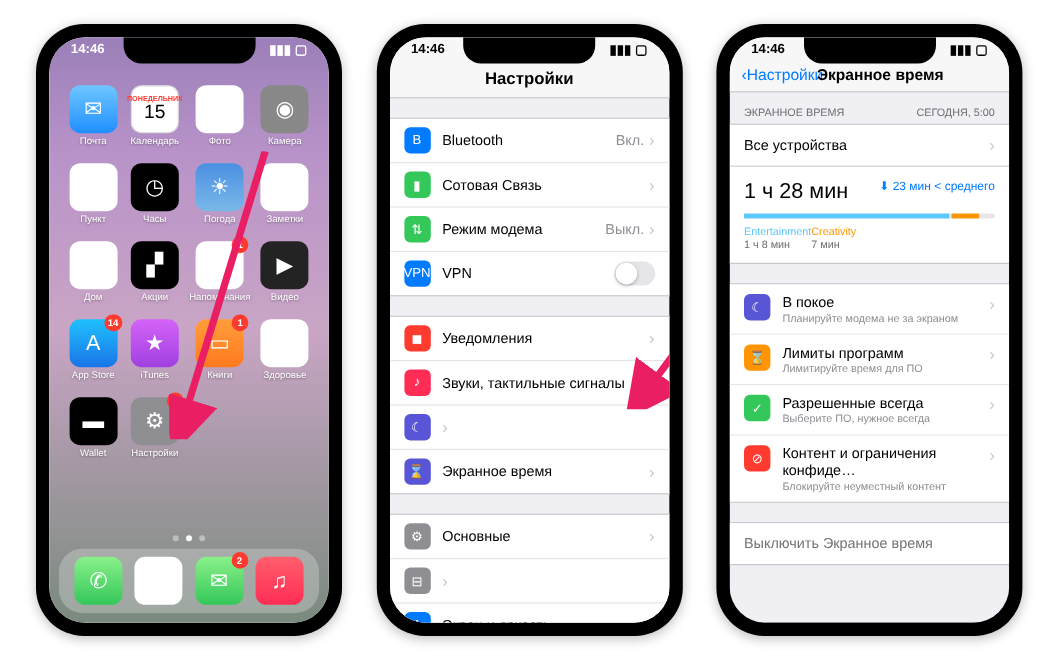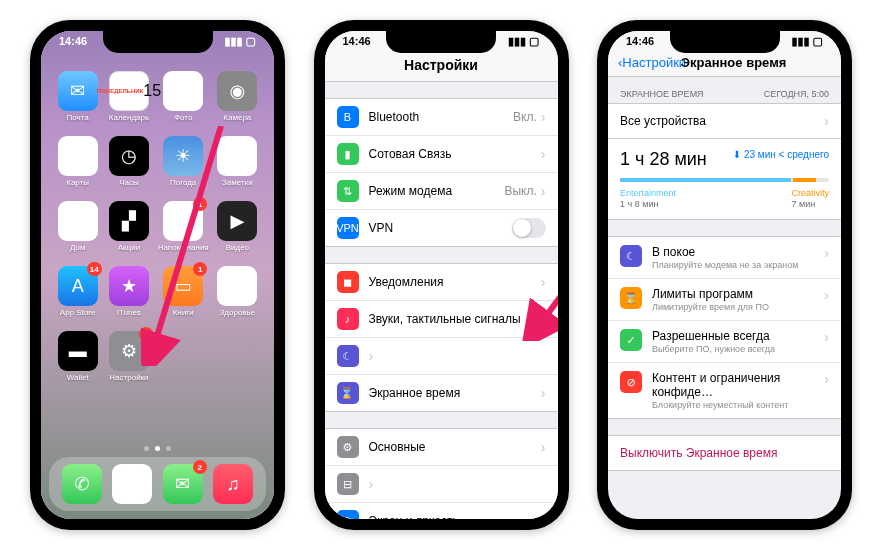--- a/index.html
+++ b/index.html
@@ -38,34 +38,34 @@
 .st-head{padding:24px 10px 6px;border-bottom:.5px solid #c8c7cc;background:#f7f7f8;display:flex;align-items:center}
 .back{color:#007aff;font-size:13px;display:flex;align-items:center}
 .sttitle{flex:1;text-align:center;font-size:13px;font-weight:600;margin-left:-50px}
 .ghead{display:flex;justify-content:space-between;padding:12px 12px 4px;font-size:9px;color:#6d6d72;text-transform:uppercase}
 .devrow{background:#fff;padding:9px 12px;font-size:12px;border-top:.5px solid #c8c7cc;border-bottom:.5px solid #c8c7cc;display:flex;justify-content:space-between;align-items:center}
 .bigtime{background:#fff;padding:10px 12px;border-bottom:.5px solid #c8c7cc}
 .tbig{font-size:18px;font-weight:400}
 .delta{float:right;color:#007aff;font-size:10px}
 .bar{height:4px;background:#e5e5ea;margin-top:8px;position:relative;border-radius:2px}
 .bseg{position:absolute;height:100%;top:0}
-.cats{display:flex;justify-content:space-between;margin-top:6px;font-size:9px}
+.cats{display:flex;margin-top:6px;font-size:9px}
 .cat{}.cname{color:#007aff}.ctime{color:#6d6d72;margin-top:1px}
 .strow{background:#fff;padding:8px 12px;border-bottom:.5px solid #e5e5e8;display:flex;align-items:flex-start}
 .strow:last-child{border-bottom:none}
 .stgrp{margin-top:16px;border-top:.5px solid #c8c7cc;border-bottom:.5px solid #c8c7cc}
 .sttxt{flex:1}
 .stt{font-size:12px;color:#000}
 .sts{font-size:9px;color:#8e8e93;margin-top:1px}
 .link{padding:10px 12px;font-size:12px;background:#fff;border-bottom:.5px solid #e5e5e8}
 .link:last-child{border-bottom:none}
-.blue{color:#007aff}.red{color:#be185d}
+.blue{color:#007aff}.red{color:#737373}
 
 .i-mail{background:linear-gradient(#70c7ff,#1f8fff)}
-.i-cal{background:#fff;border:.5px solid #ddd;flex-direction:row}
+.i-cal{background:#fff;border:.5px solid #ddd;flex-direction:column}
 .i-photo{background:#fff}
 .i-cam{background:#888}
 .i-maps{background:#fff}
 .i-clock{background:#000}
 .i-weather{background:linear-gradient(#4a90e2,#7ab8e8)}
 .i-home{background:#fff}
 .i-notes{background:#fff}
 .i-stocks{background:#000}
 .i-remind{background:#fff}
 .i-video{background:#232323}
@@ -108,21 +108,21 @@
           <div class="app">
             <div class="aicon i-photo" style="color:#fff">✿</div>
             <div class="albl">Фото</div>
           </div>
           <div class="app">
             <div class="aicon i-cam" style="color:#fff">◉</div>
             <div class="albl">Камера</div>
           </div>
           <div class="app">
             <div class="aicon i-maps" style="color:#fff">➤</div>
-            <div class="albl">Карты</div>
+            <div class="albl">Пункт</div>
           </div>
           <div class="app">
             <div class="aicon i-clock" style="color:#fff">◷</div>
             <div class="albl">Часы</div>
           </div>
           <div class="app">
             <div class="aicon i-weather" style="color:#fff">☀</div>
             <div class="albl">Погода</div>
           </div>
           <div class="app">

